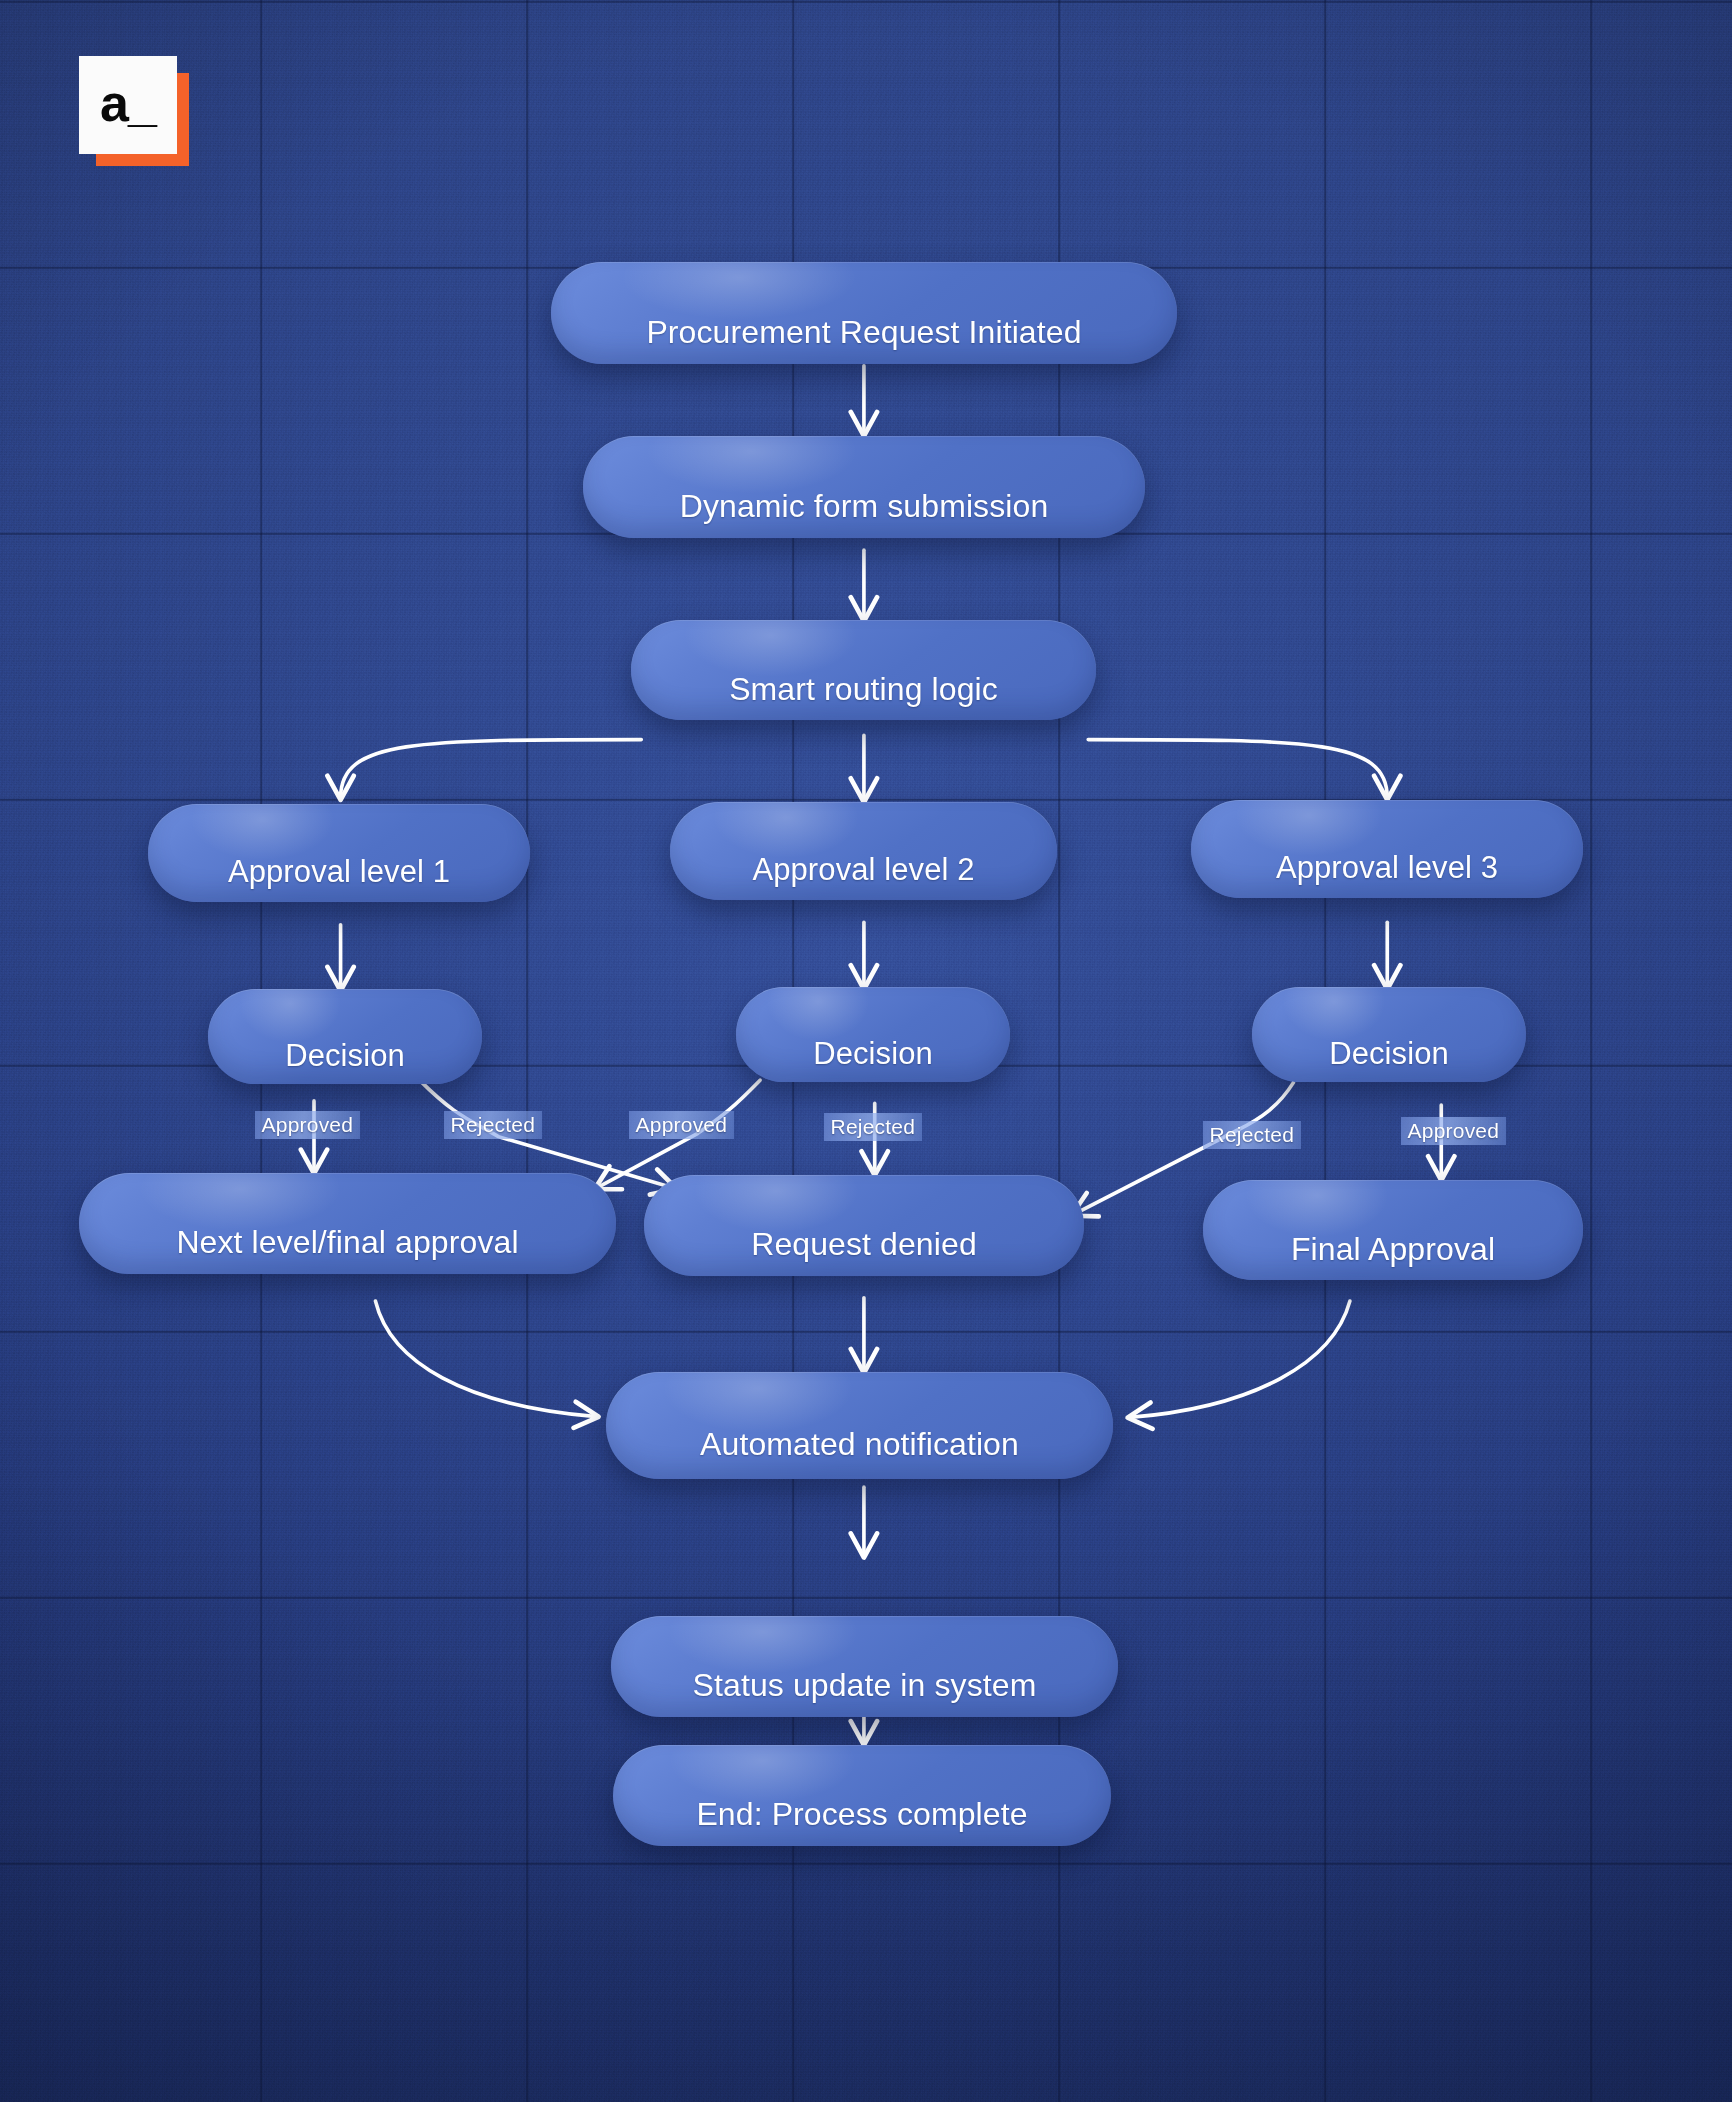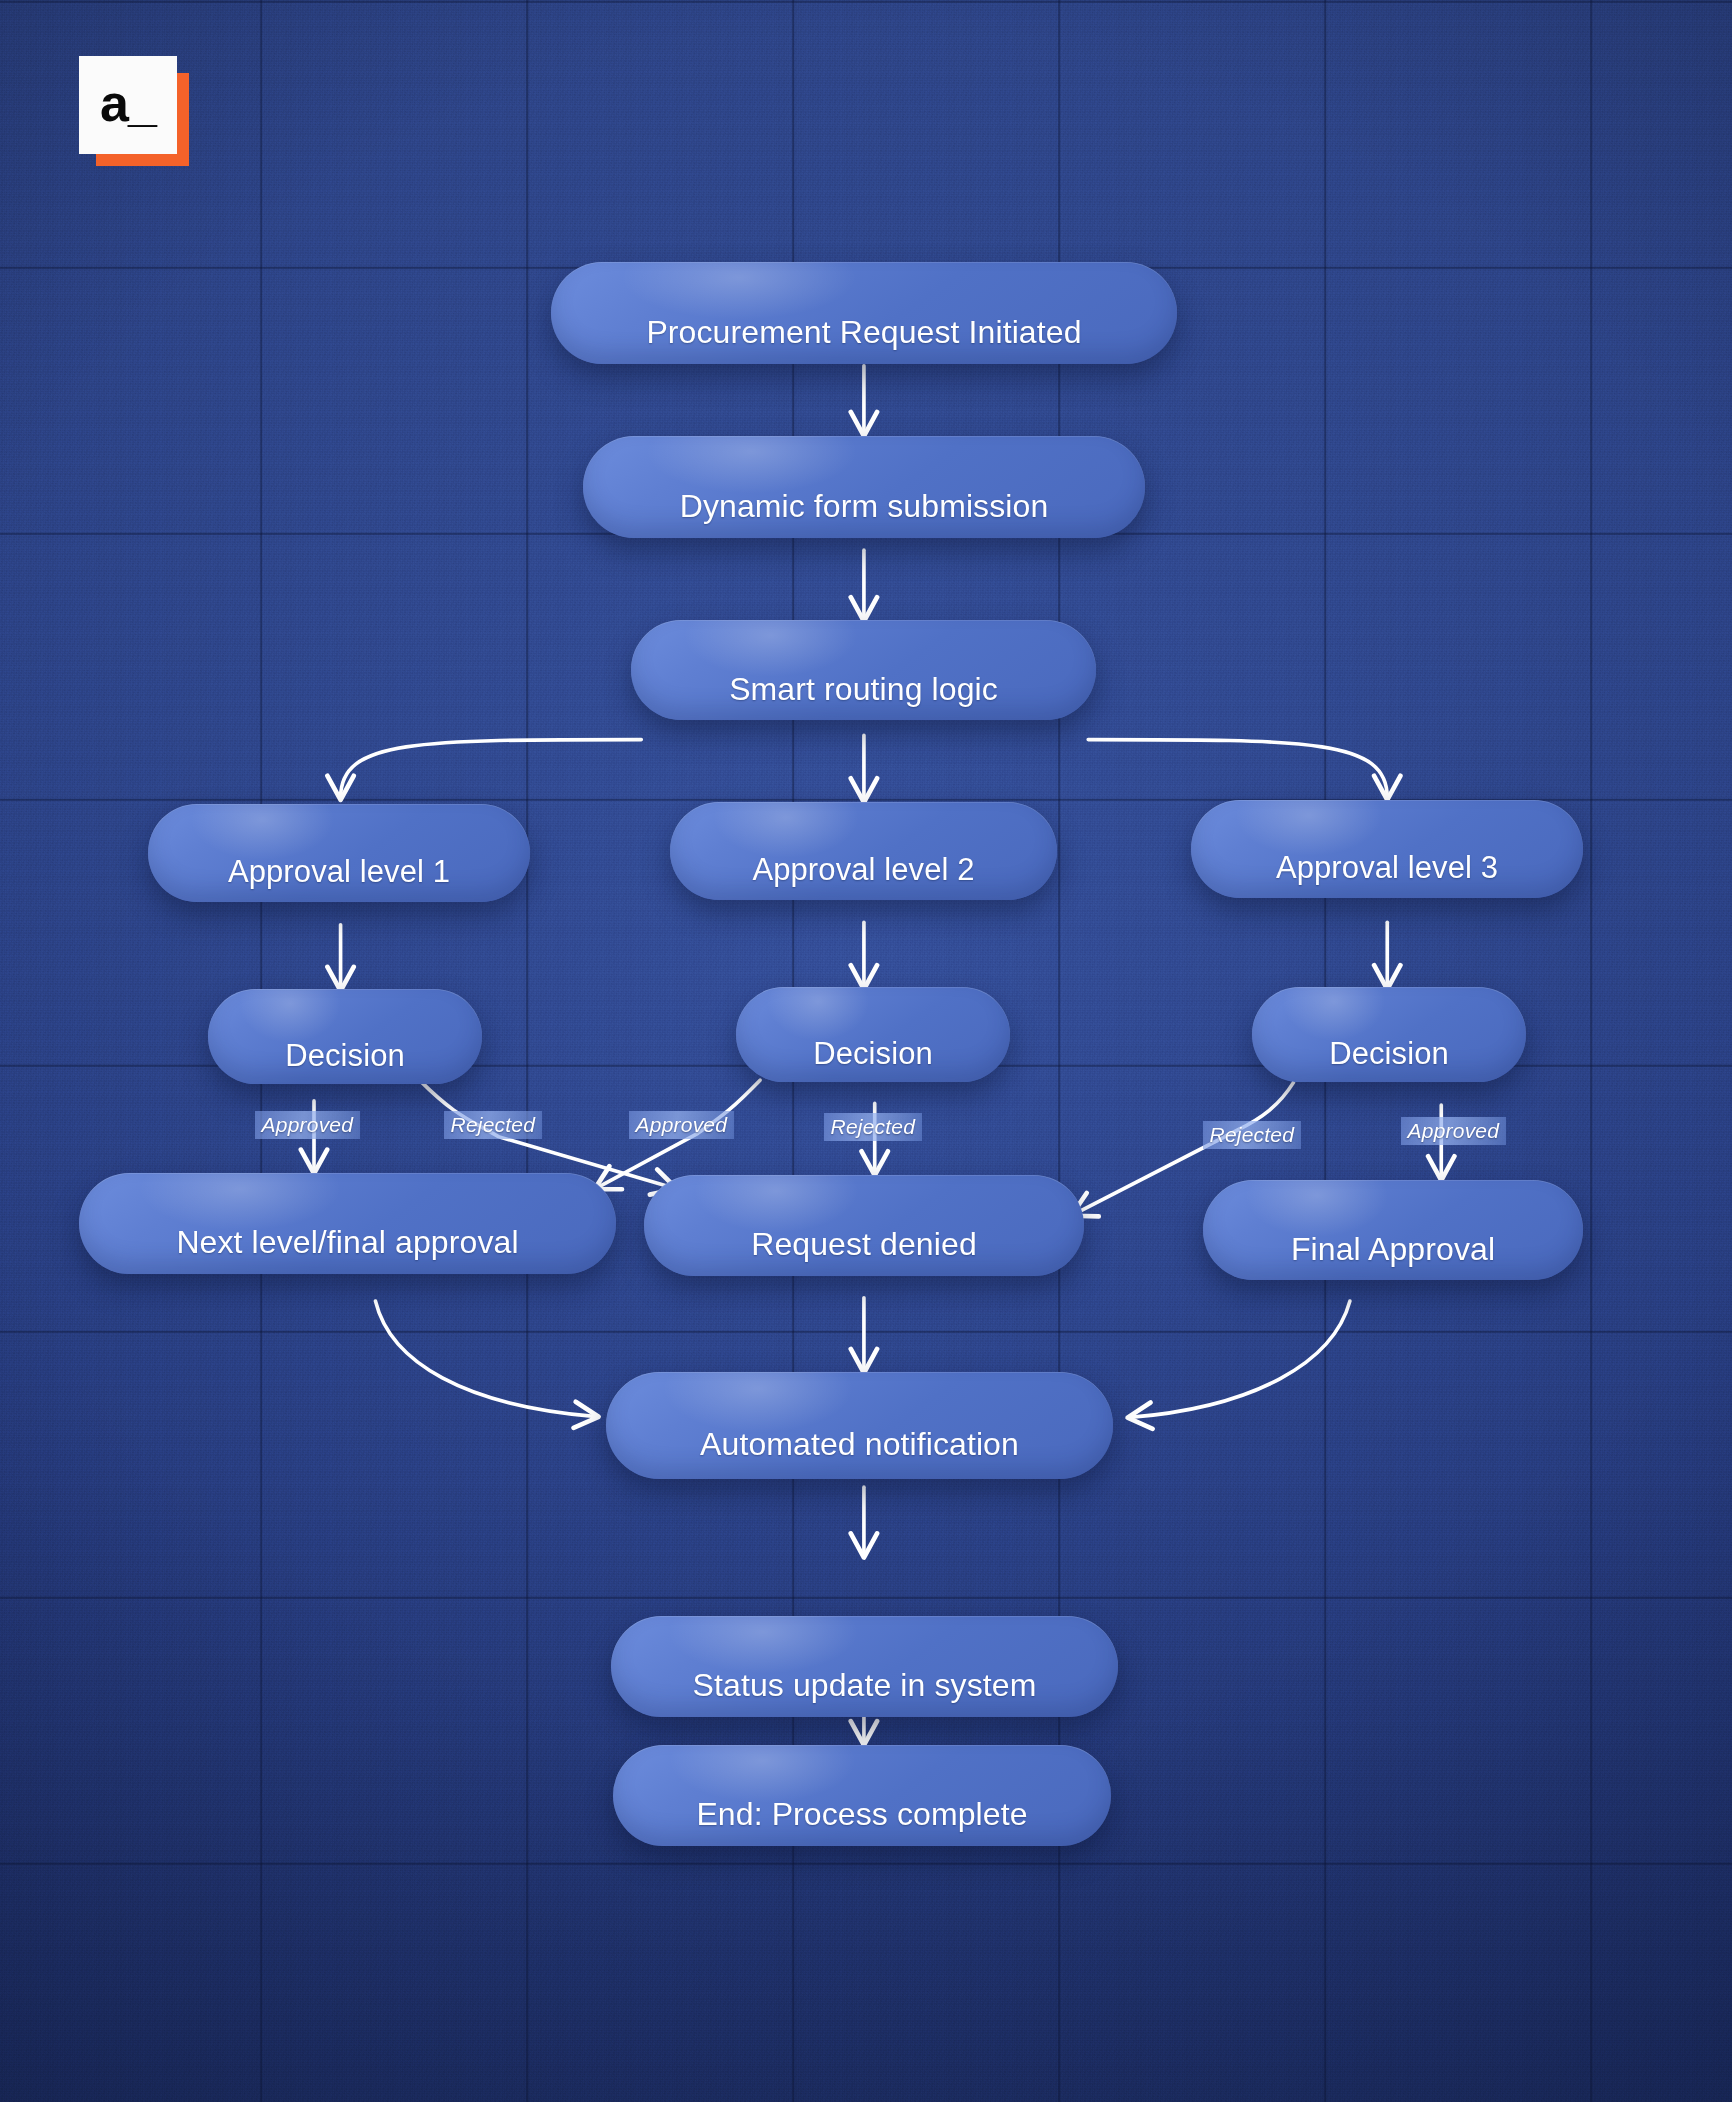--- a/index.html
+++ b/index.html
@@ -91,21 +91,20 @@
     content:"";position:absolute;inset:0;border-radius:830px;
     box-shadow:inset 0 -11.6px 21.6px rgba(22,36,86,.20);
     pointer-events:none;
   }
   .node span{position:relative;z-index:2;padding:0 15px;margin-top:38px;}
 
   
   .edge-label{
     position:absolute;
     font-size:21px;
-    font-style:italic;
     color:#ffffff;
     padding:1.7px 6.6px 2.5px 6.6px;
     background:linear-gradient(100deg, rgba(120,150,225,.62) 0%, rgba(150,178,240,.72) 45%, rgba(108,140,215,.55) 100%);
     white-space:nowrap;
     letter-spacing:0.2px;
     text-shadow:0 0.8px 1.7px rgba(14,24,60,.45);
   }
 </style>
 </head>
 <body>

